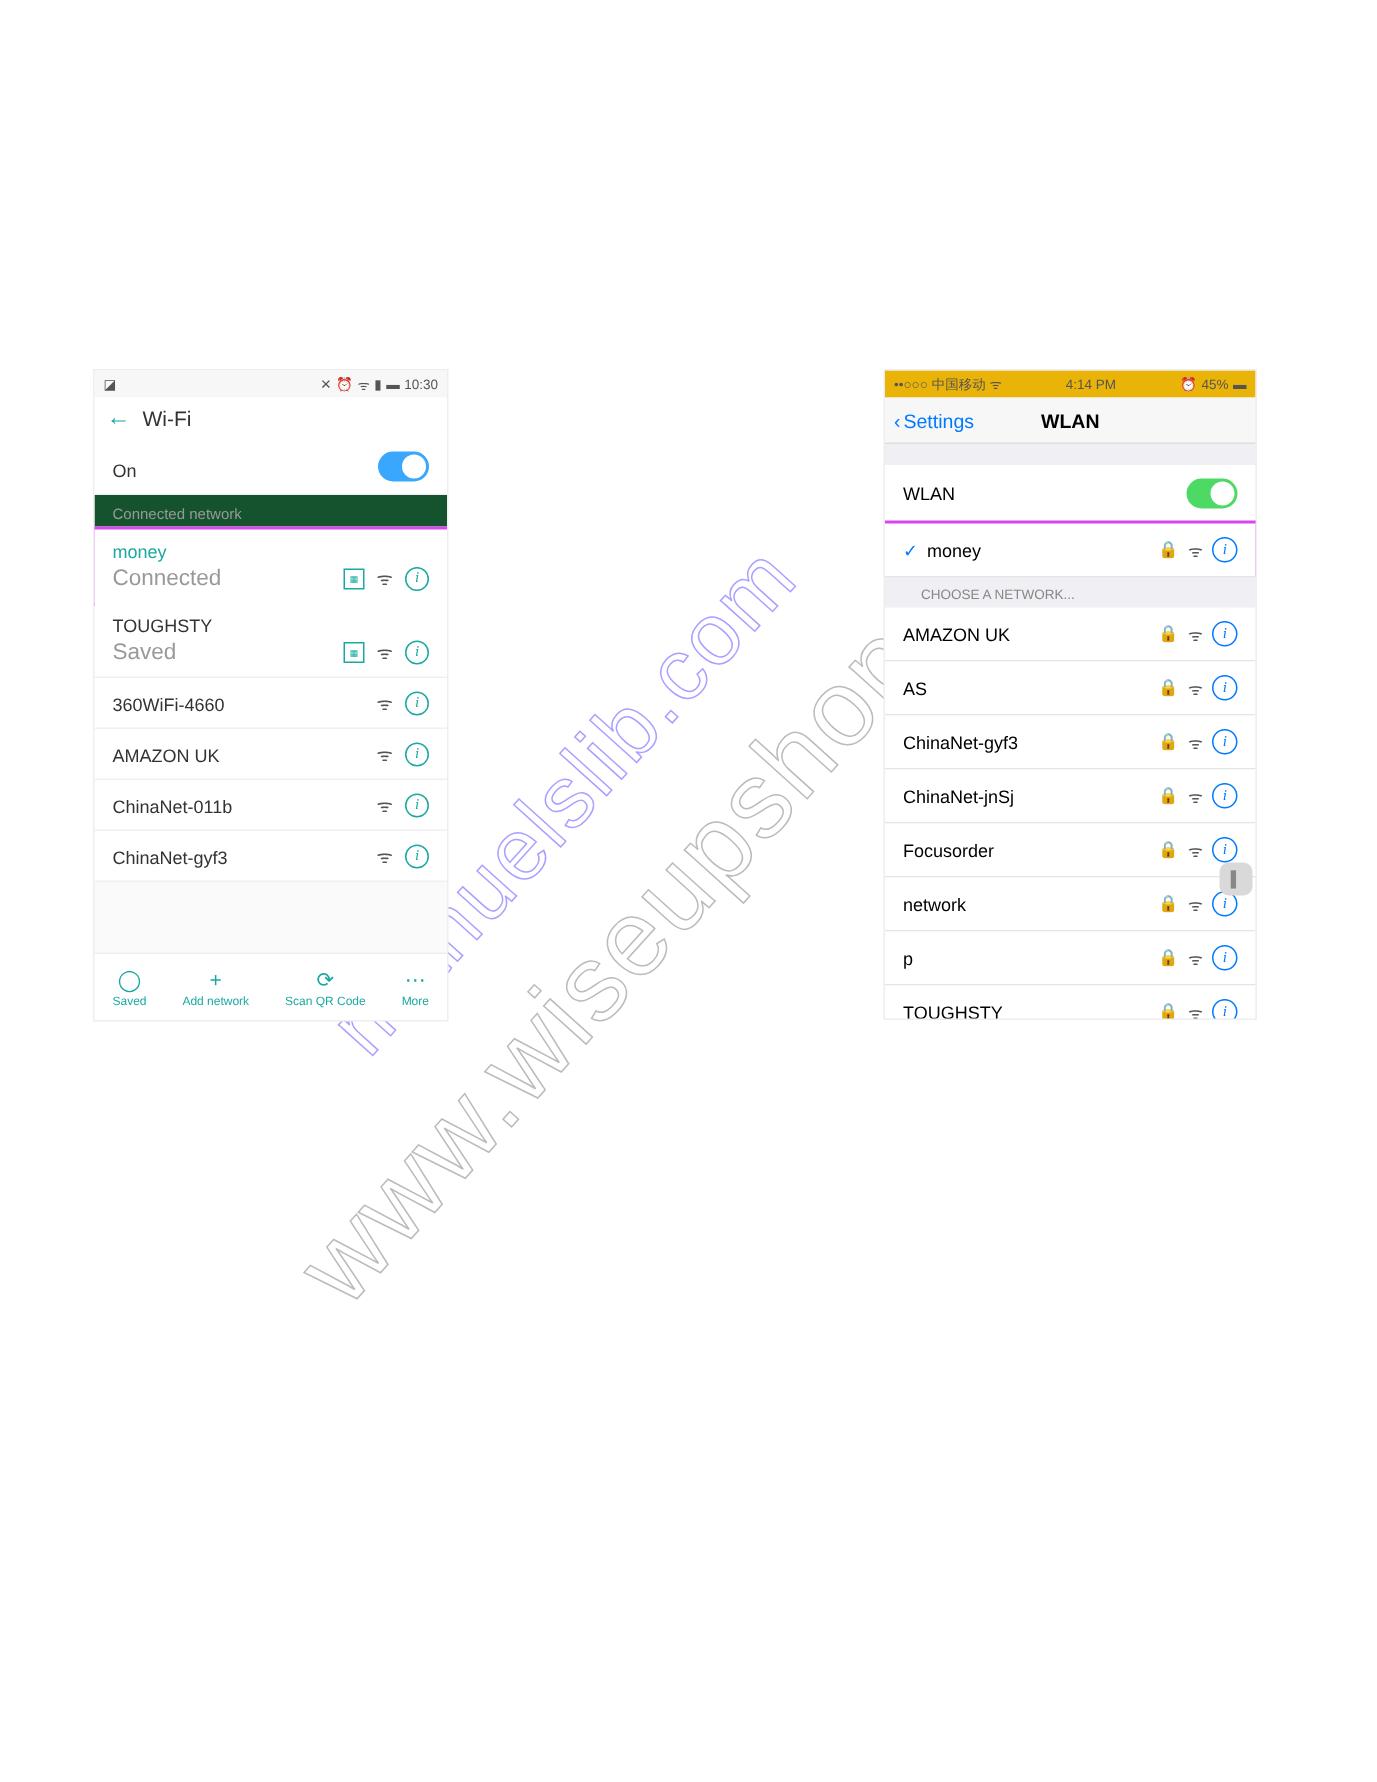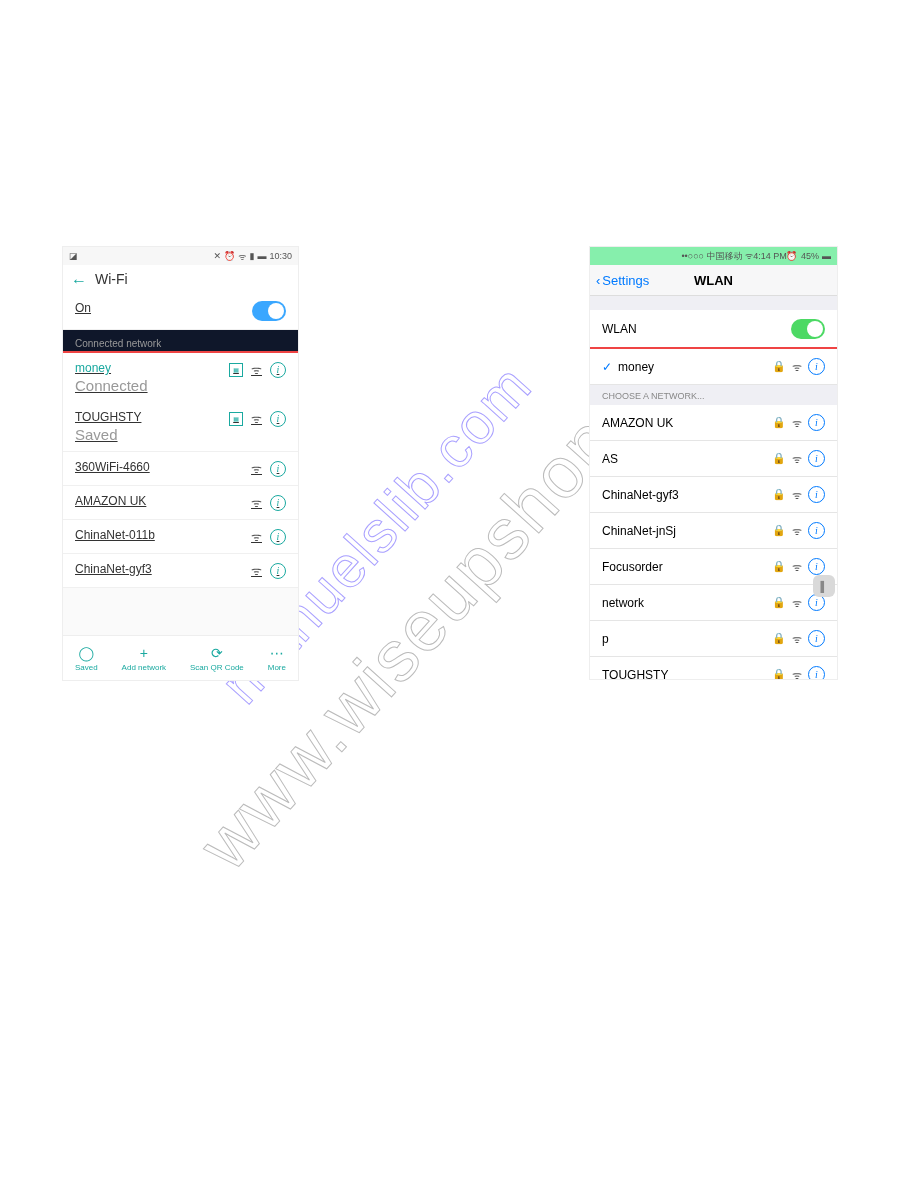--- a/index.html
+++ b/index.html
@@ -17,43 +17,43 @@
     font-size: 12px;
     color: #333;
     overflow: hidden;
   }
   
   .android { left: 63px; top: 247px; width: 235px; height: 433px; background:#fafafa; }
   .status { height: 18px; background:#f7f7f7; font-size:9px; color:#555; display:flex; justify-content:space-between; align-items:center; padding:0 6px; }
   .status .right { display:flex; gap:3px; align-items:center; }
   .header-a { height:28px; display:flex; align-items:center; gap:8px; padding:0 8px; background:#fff; font-size:14px; color:#333; }
   .back-arrow { color:#1aa9a0; font-size:16px; }
-  .row { background:#fff; padding:8px 12px; display:flex; align-items:flex-start; justify-content:space-between; border-bottom:1px solid #f0f0f0;text-decoration:underline; }
-  .section-label { font-size:10px; color:#999; padding:8px 12px 4px; background:#0f172a; }
+  .row { background:#fff; padding:8px 12px; display:flex; align-items:flex-end; justify-content:space-between; border-bottom:1px solid #f0f0f0; }
+  .section-label { font-size:10px; color:#999; padding:8px 12px 4px; background:#14532d; }
   .row .left { display:flex; flex-direction:column; }
   .row .sub { font-size:15px; color:#999; margin-top:2px; }
   .row .icons { display:flex; gap:8px; align-items:center; color:#555; }
   .info-i { width:14px; height:14px; border:1px solid #1aa9a0; border-radius:50%; color:#1aa9a0; font-size:10px; display:flex; align-items:center; justify-content:center; font-style:italic; font-family:serif; }
   .qr-ic { width:12px; height:12px; border:1px solid #1aa9a0; font-size:6px; display:flex; align-items:center; justify-content:center; color:#1aa9a0; }
   .teal { color:#1aa9a0; }
-  .highlight-red { border:2px solid #ef4444; margin:-2px; }
+  .highlight-red { border:2px solid #d946ef; margin:-2px; }
   .bottom-bar { position:absolute; bottom:0; left:0; right:0; height:44px; background:#fff; display:flex; justify-content:space-around; align-items:center; border-top:1px solid #eee; }
   .bb-item { display:flex; flex-direction:column; align-items:center; gap:2px; color:#1aa9a0; font-size:8px; }
   .bb-icon { font-size:14px; }
 
   
   .ios { left: 590px; top: 247px; width: 247px; height: 432px; background:#efeff4; }
-  .ios .status { background:#86efac;justify-content:flex-end; }
+  .ios .status { background:#eab308; }
   .ios-nav { height:30px; background:#f7f7f8; border-bottom:1px solid #ddd; display:flex; align-items:center; position:relative; }
   .ios-nav .back { position:absolute; left:6px; color:#007aff; font-size:13px; display:flex; align-items:center; gap:2px; }
   .ios-nav .title { margin:0 auto; font-weight:600; font-size:13px; color:#000; }
   .ios-row { background:#fff; padding:9px 12px; display:flex; align-items:center; justify-content:space-between; border-bottom:1px solid #e5e5e5; font-size:12px; color:#000; }
   .ios-row .ricons { display:flex; gap:6px; align-items:center; color:#555; font-size:11px; }
   .ios-info { width:15px; height:15px; border:1.2px solid #007aff; border-radius:50%; color:#007aff; font-size:10px; display:flex; align-items:center; justify-content:center; font-style:italic; font-family:serif; }
-  .ios-section { font-size:9px; color:#888; padding:8px 12px 4px; text-transform:uppercase; }
+  .ios-section { font-size:9px; color:#888; padding:8px 12px 4px; text-transform:uppercase;margin-left:12px; }
   .check { color:#007aff; margin-right:6px; font-size:12px; }
   .spacer { height:14px; }
   .toggle { width:34px; height:20px; border-radius:10px; position:relative; }
   .toggle::after { content:""; width:16px; height:16px; background:#fff; border-radius:50%; position:absolute; top:2px; }
   .t-on-g { background:#4cd964; } .t-on-g::after{ right:2px; }
   .t-on-b { background:#3aa7ff; } .t-on-b::after{ right:2px; }
 
   
   .wm { position:absolute; font-size:72px; font-weight:400; letter-spacing:2px;
         color:transparent; -webkit-text-stroke:1px #bbb;

